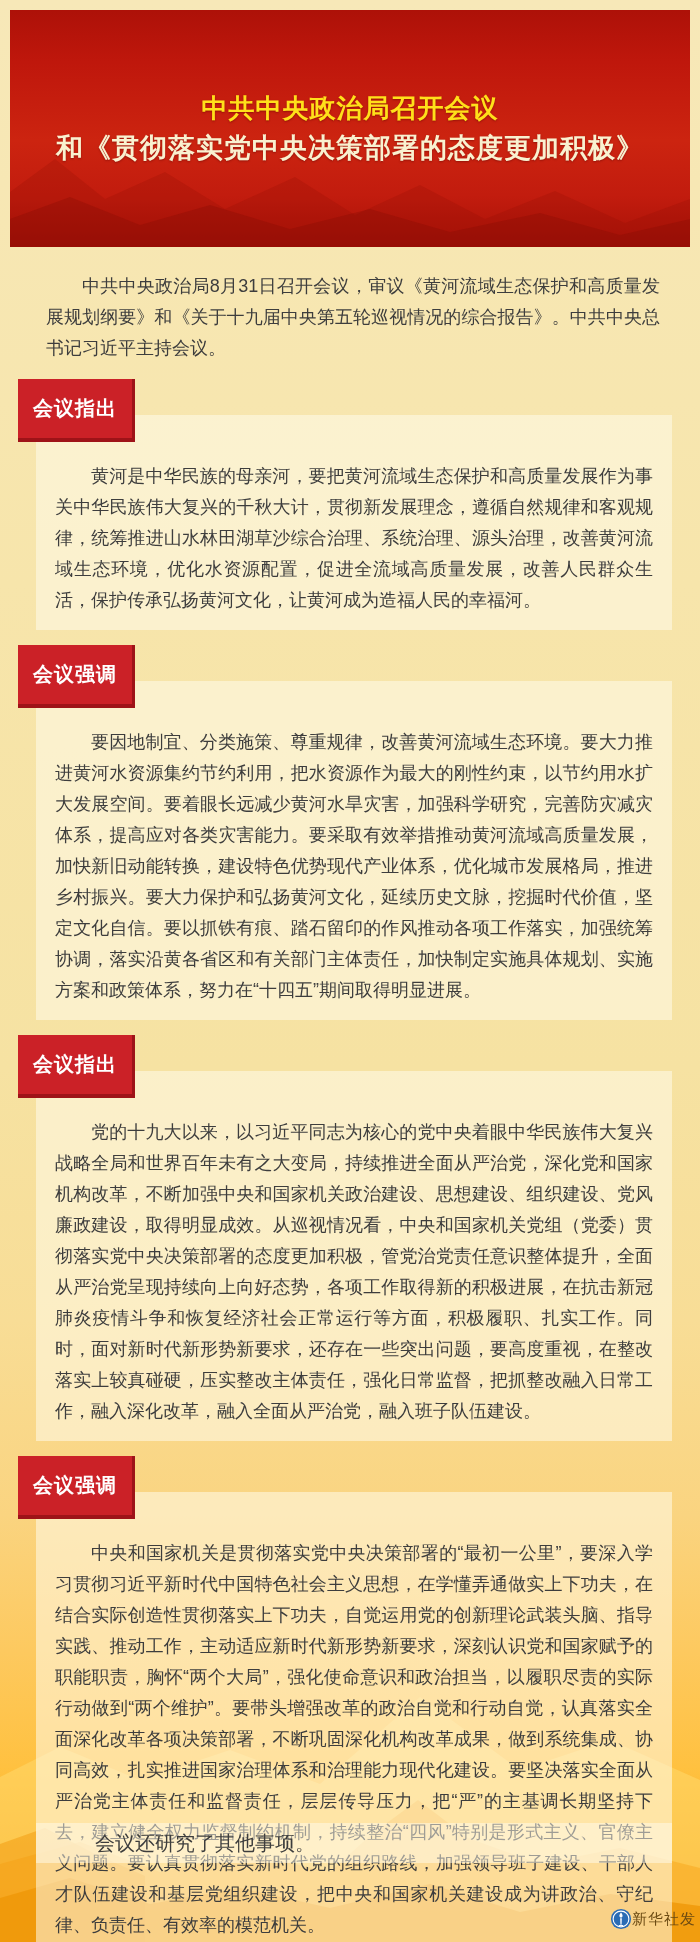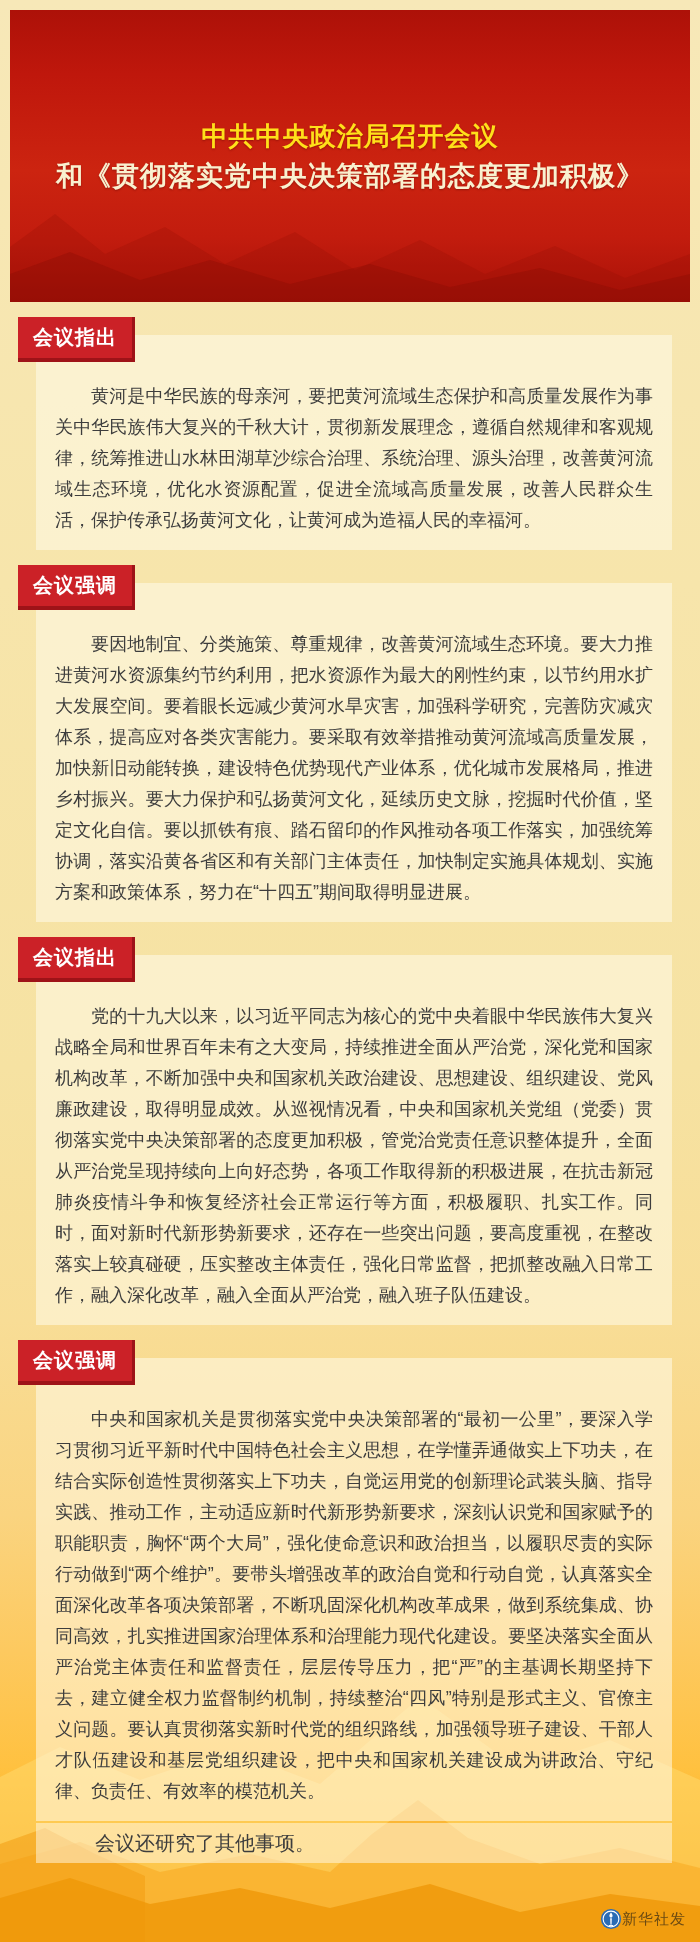--- a/index.html
+++ b/index.html
@@ -17,21 +17,21 @@
       #fad480 78%,
       #fdc95f 85%,
       #ffc140 91%,
       #fab129 96%,
       #f5a317 100%);
   }
   
   .header{
     position:relative;
     margin:10px 10px 0 10px;
-    height:292px;
+    height:237px;
     background:linear-gradient(180deg,#ad1108 0%,#bf170c 22%,#cc2410 55%,#c21c0e 78%,#a91107 100%);
     display:flex;flex-direction:column;justify-content:center;align-items:center;
     gap:4px;
     overflow:hidden;
   }
   .header svg.header-hills{position:absolute;left:0;bottom:0;width:100%;height:130px;}
   .h-line{position:relative;z-index:2;font-weight:bold;letter-spacing:1px;white-space:nowrap;
     text-shadow:0 1px 2px rgba(90,0,0,.45);}
   .h-yellow{color:#ffe01a;font-size:26px;}
   .h-cream{color:#f9f1d0;font-size:27px;}
@@ -39,21 +39,21 @@
   .intro{
     margin:24px 40px 0 46px;
     font-size:18px;line-height:31px;color:#3d3d3d;
     text-align:justify;text-indent:2em;
   }
   
   .badge{
     position:relative;z-index:2;
     width:max-content;
     margin:15px 0 -27px 18px;
-    padding:7px 15px;
+    padding:16px 15px;
     background:#cb2127;
     border-bottom:4px solid #9e1318;
     border-right:3px solid #9e1318;
     color:#ffffff;font-size:20px;font-weight:bold;letter-spacing:1px;
   }
   .box{
     position:relative;z-index:1;
     margin:0 28px 15px 36px;
     padding:46px 19px 14px 19px;
     background:rgba(255,251,235,0.55);
@@ -69,21 +69,21 @@
   .closing{
     position:absolute;left:36px;right:28px;top:1823px;
     height:40px;line-height:40px;
     background:rgba(255,252,238,0.5);
     font-size:20px;color:#3d3d3d;
     padding:0 19px;text-indent:2em;
     z-index:2;
   }
   
   .credit{
-    position:absolute;right:14px;bottom:12px;
+    position:absolute;right:4px;bottom:12px;
     display:flex;align-items:center;gap:0;z-index:3;
   }
   .credit .logo{width:22px;height:22px;display:block;}
   .credit .credit-text{font-size:15px;color:#6b4a12;letter-spacing:1px;}
 </style>
 </head>
 <body>
 
 <div class="page">
 
@@ -96,20 +96,21 @@
     <div class="h-line h-cream">和《贯彻落实党中央决策部署的态度更加积极》</div>
   </div>
 
   <svg class="footer-mountains" viewBox="0 0 700 400" preserveAspectRatio="none" aria-hidden="true">
     <path d="M0,235 L60,205 L140,238 L230,208 L320,242 L420,155 L520,228 L610,198 L700,238 L700,400 L0,400 Z" fill="#ffd96b" opacity="0.55"></path>
     <path d="M0,322 L80,300 L160,330 L250,312 L330,330 L372,292 L418,258 L468,296 L540,322 L620,306 L700,326 L700,400 L0,400 Z" fill="#f7a81f" opacity="0.55"></path>
     <path d="M0,302 L45,286 L95,312 L145,334 L145,400 L0,400 Z" fill="#f29d13" opacity="0.55"></path>
     <path d="M0,356 L70,336 L150,362 L240,346 L330,366 L430,342 L520,370 L610,352 L700,364 L700,400 L0,400 Z" fill="#ef9708" opacity="0.8"></path>
   </svg>
 
+  <p class="intro">中共中央政治局8月31日召开会议，审议《黄河流域生态保护和高质量发展规划纲要》和《关于十九届中央第五轮巡视情况的综合报告》。中共中央总书记习近平主持会议。</p>
 
   <section>
     <div class="badge">会议指出</div>
     <div class="box">
       <p class="para">黄河是中华民族的母亲河，要把黄河流域生态保护和高质量发展作为事关中华民族伟大复兴的千秋大计，贯彻新发展理念，遵循自然规律和客观规律，统筹推进山水林田湖草沙综合治理、系统治理、源头治理，改善黄河流域生态环境，优化水资源配置，促进全流域高质量发展，改善人民群众生活，保护传承弘扬黄河文化，让黄河成为造福人民的幸福河。</p>
     </div>
   </section>
 
   <section>
     <div class="badge">会议强调</div>

